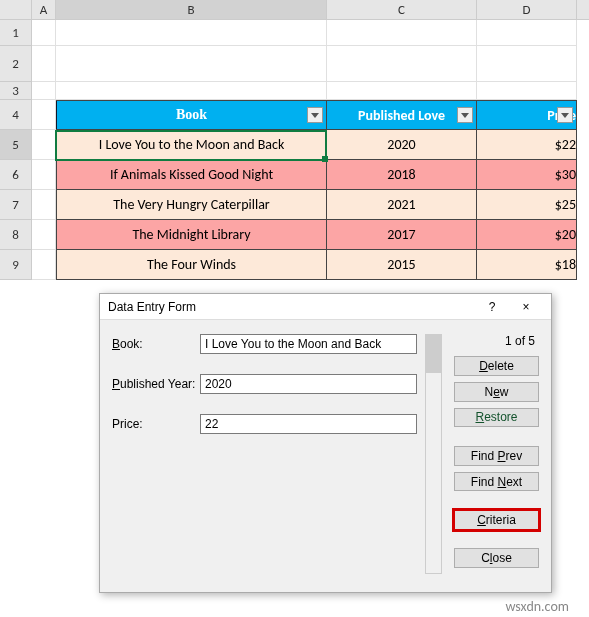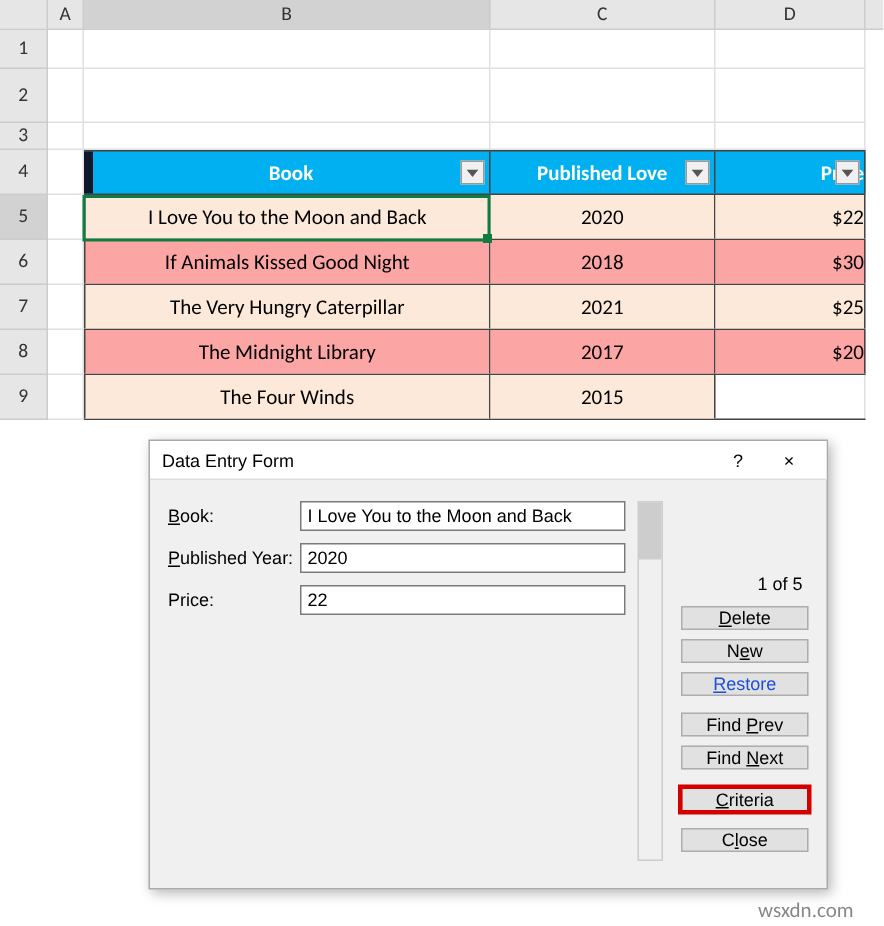--- a/index.html
+++ b/index.html
@@ -35,21 +35,21 @@
     .c-c { width: 150px; }
     .c-d { width: 100px; }
     
     
     .title-bar { position: absolute; left: 24px; top: 26px; width: 521px; height: 36px; background: #7030a0; color: #fff; display: flex; align-items: center; justify-content: center; font-weight: bold; font-size: 16px; border: 1px solid #3e1a57; }
     
     
     .tbl { position: absolute; left: 24px; top: 80px; width: 521px; }
     .thead { display: flex; height: 30px; background: #00b0f0; color: #fff; font-weight: bold; border-top: 1px solid #444; border-bottom: 1px solid #444; }
     .th { display: flex; align-items: center; justify-content: center; position: relative; border-right: 1px solid #444; }
-    .th:first-child { border-left: 6px solid #0f172a; }
+    .th:first-child { border-left: 1px solid #0f172a; font-family: Liberation Serif, serif; }
     .dd { position: absolute; right: 3px; top: 50%; transform: translateY(-50%); width: 16px; height: 16px; background: #f0f0f0; border: 1px solid #999; display: flex; align-items: center; justify-content: center; }
     .dd svg { width: 8px; height: 5px; }
     .trow { display: flex; height: 30px; border-bottom: 1px solid #444; }
     .td { display: flex; align-items: center; justify-content: center; border-right: 1px solid #444; }
     .td:first-child { border-left: 1px solid #444; }
     .trow.odd .td { background: #fde9d9; }
     .trow.even .td { background: #fca5a5; }
     .t-b { width: 271px; }
     .t-c { width: 150px; }
     .t-d { width: 100px; justify-content: flex-end; }
@@ -58,30 +58,30 @@
     .active-cell { position: absolute; left: 55px; top: 130px; width: 272px; height: 31px; border: 2px solid #107c41; pointer-events: none; }
     .fill-handle { position: absolute; right: -3px; bottom: -3px; width: 6px; height: 6px; background: #107c41; }
     
     
     .dialog { position: absolute; left: 99px; top: 293px; width: 453px; height: 300px; background: #f0f0f0; border: 1px solid #aaa; box-shadow: 2px 2px 8px rgba(0,0,0,.3); font-family: "Segoe UI", Tahoma, sans-serif; font-size: 12px; }
     .dlg-title { height: 26px; display: flex; align-items: center; padding: 0 8px; background: #fff; border-bottom: 1px solid #ddd; }
     .dlg-title-text { flex: 1; font-size: 12px; }
     .dlg-help, .dlg-close { width: 34px; height: 28px; display: flex; align-items: center; justify-content: center; cursor: pointer; }
     .dlg-body { display: flex; padding: 14px 12px; gap: 8px; height: calc(100% - 30px); }
     .dlg-form { flex: 1; }
-    .frow { display: flex; align-items: center; margin-bottom: 8px; }
+    .frow { display: flex; align-items: center; margin-bottom: 20px; }
     .flabel { width: 88px; font-size: 12px; }
     .flabel u { text-decoration: underline; }
     .finput { flex: 1; border: 1px solid #7a7a7a; background: #fff; height: 20px; padding: 0 4px; font-size: 12px; font-family: inherit; }
     .dlg-scroll { width: 17px; background: #f0f0f0; border: 1px solid #cdcdcd; position: relative; margin-right: 4px; }
     .scroll-thumb { position: absolute; top: 0; left: 0; right: 0; height: 38px; background: #cdcdcd; }
     .dlg-btns { width: 85px; display: flex; flex-direction: column; }
-    .counter { text-align: right; font-size: 12px; margin-bottom: 8px; padding-right: 4px; margin-top: 48px; }
+    .counter { text-align: right; font-size: 12px; margin-bottom: 8px; padding-right: 4px; }
     .dbtn { height: 22px; margin-bottom: 6px; background: #e1e1e1; border: 1px solid #adadad; font-size: 12px; cursor: pointer; font-family: inherit; }
-    .dbtn.disabled { color: #1d4ed8; }
+    .dbtn.disabled { color: #14532d; }
     .dbtn u { text-decoration: underline; }
     .dbtn.highlight { outline: 3px solid #d40000; outline-offset: -1px; }
     .spacer { height: 14px; }
     
     .watermark { position: absolute; right: 20px; bottom: 2px; font-size: 14px; color: #888; }
   </style>
 </head>
 <body>
 
 <div class="sheet">
@@ -204,20 +204,21 @@
           <div class="td t-d">$25</div>
         </div>
         <div class="trow even">
           <div class="td t-b">The Midnight Library</div>
           <div class="td t-c">2017</div>
           <div class="td t-d">$20</div>
         </div>
         <div class="trow odd">
           <div class="td t-b">The Four Winds</div>
           <div class="td t-c">2015</div>
+          <div class="td t-d">$18</div>
         </div>
       </div>
     </div>
   </div>
 </div>
 
 <div class="active-cell">
   <div class="fill-handle"></div>
 </div>
 

